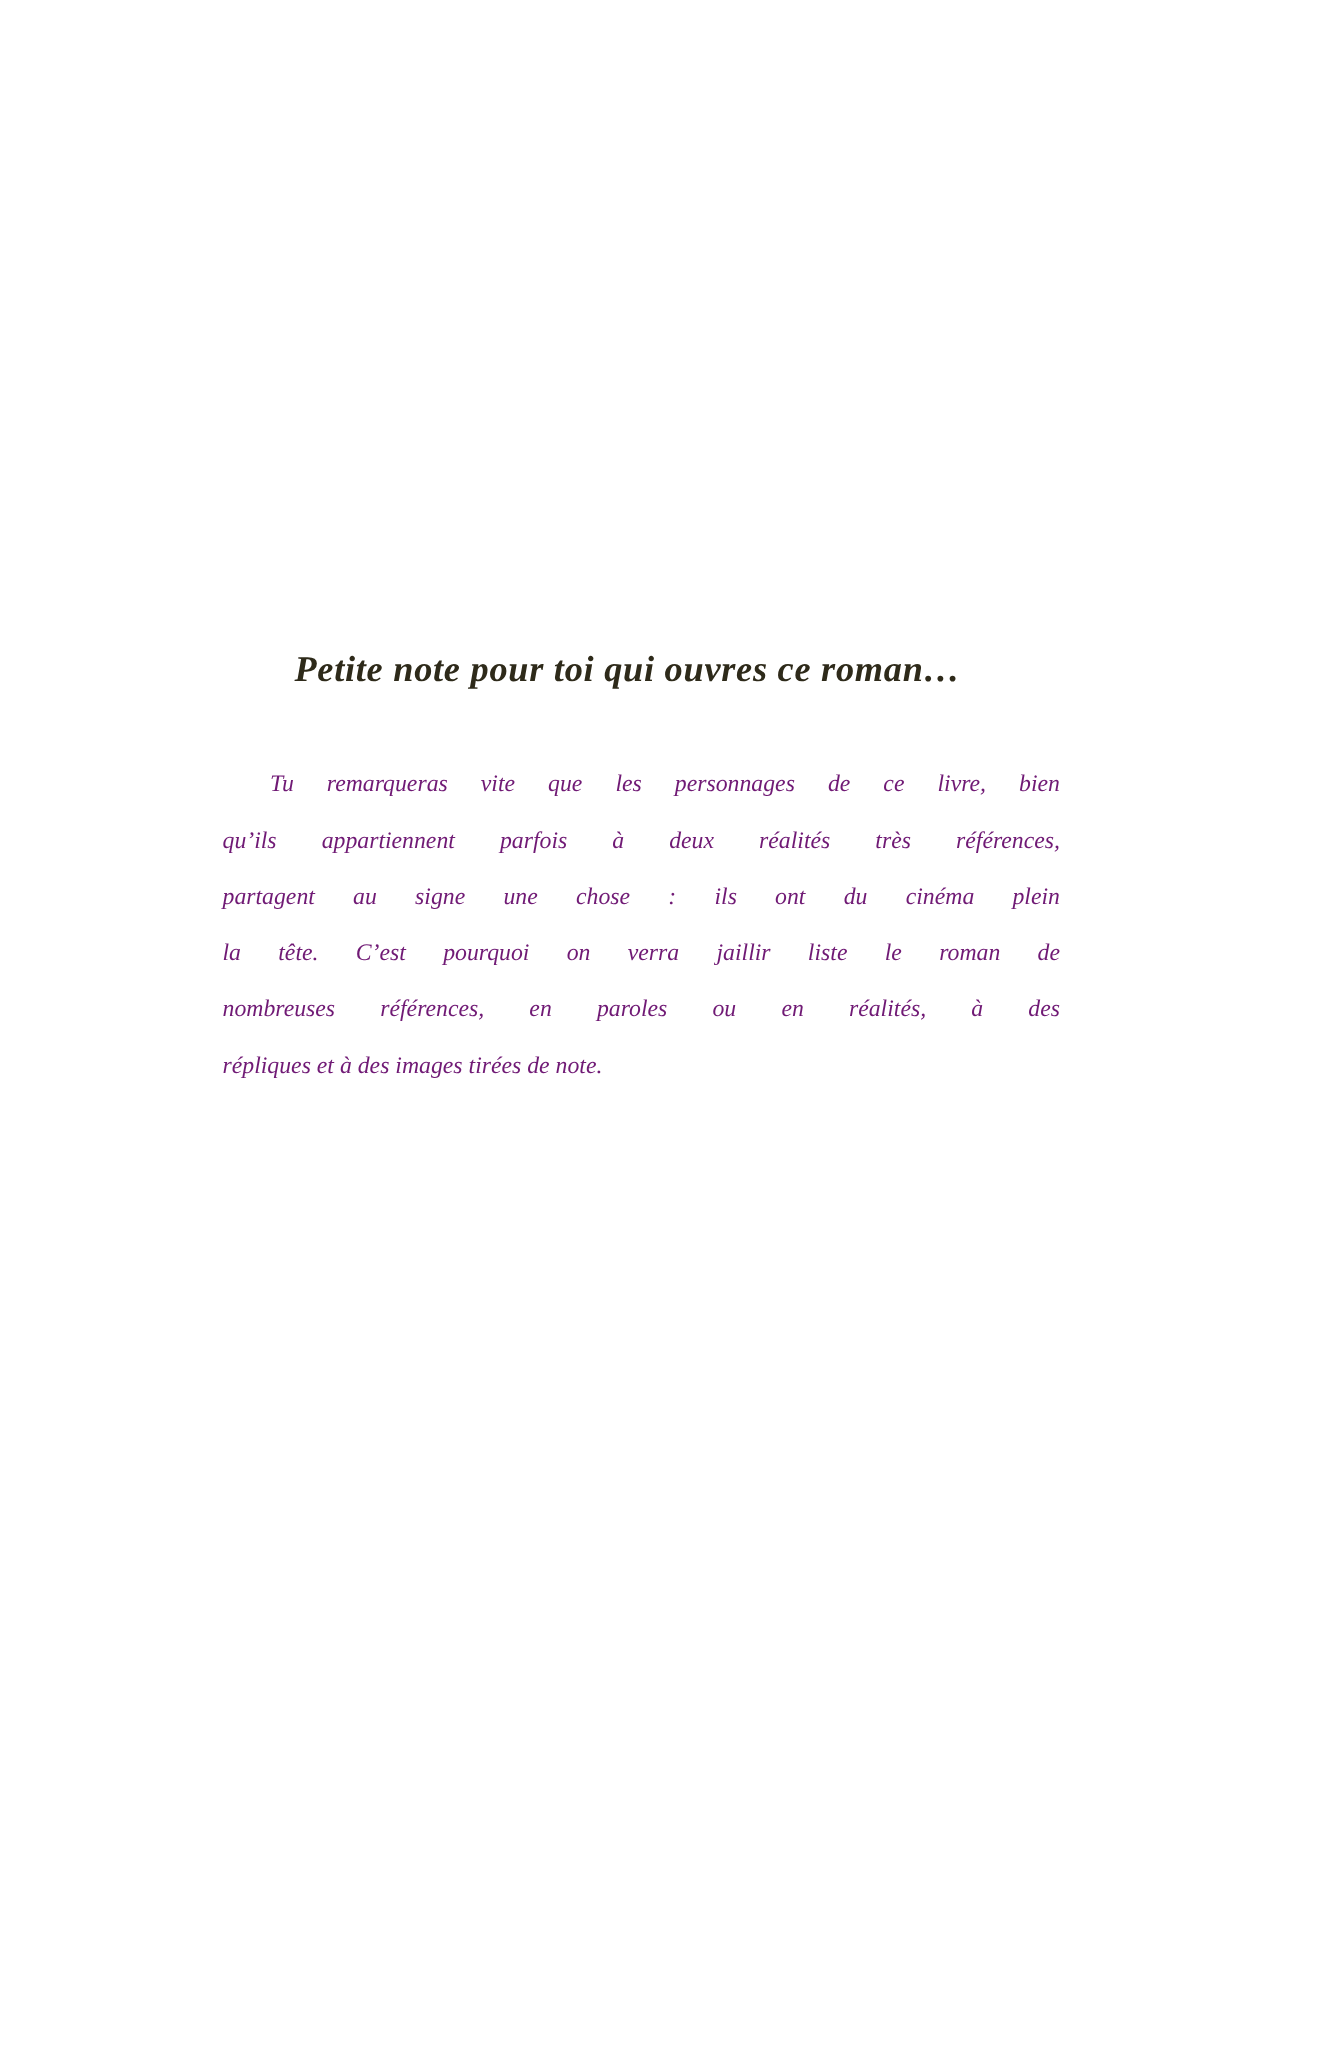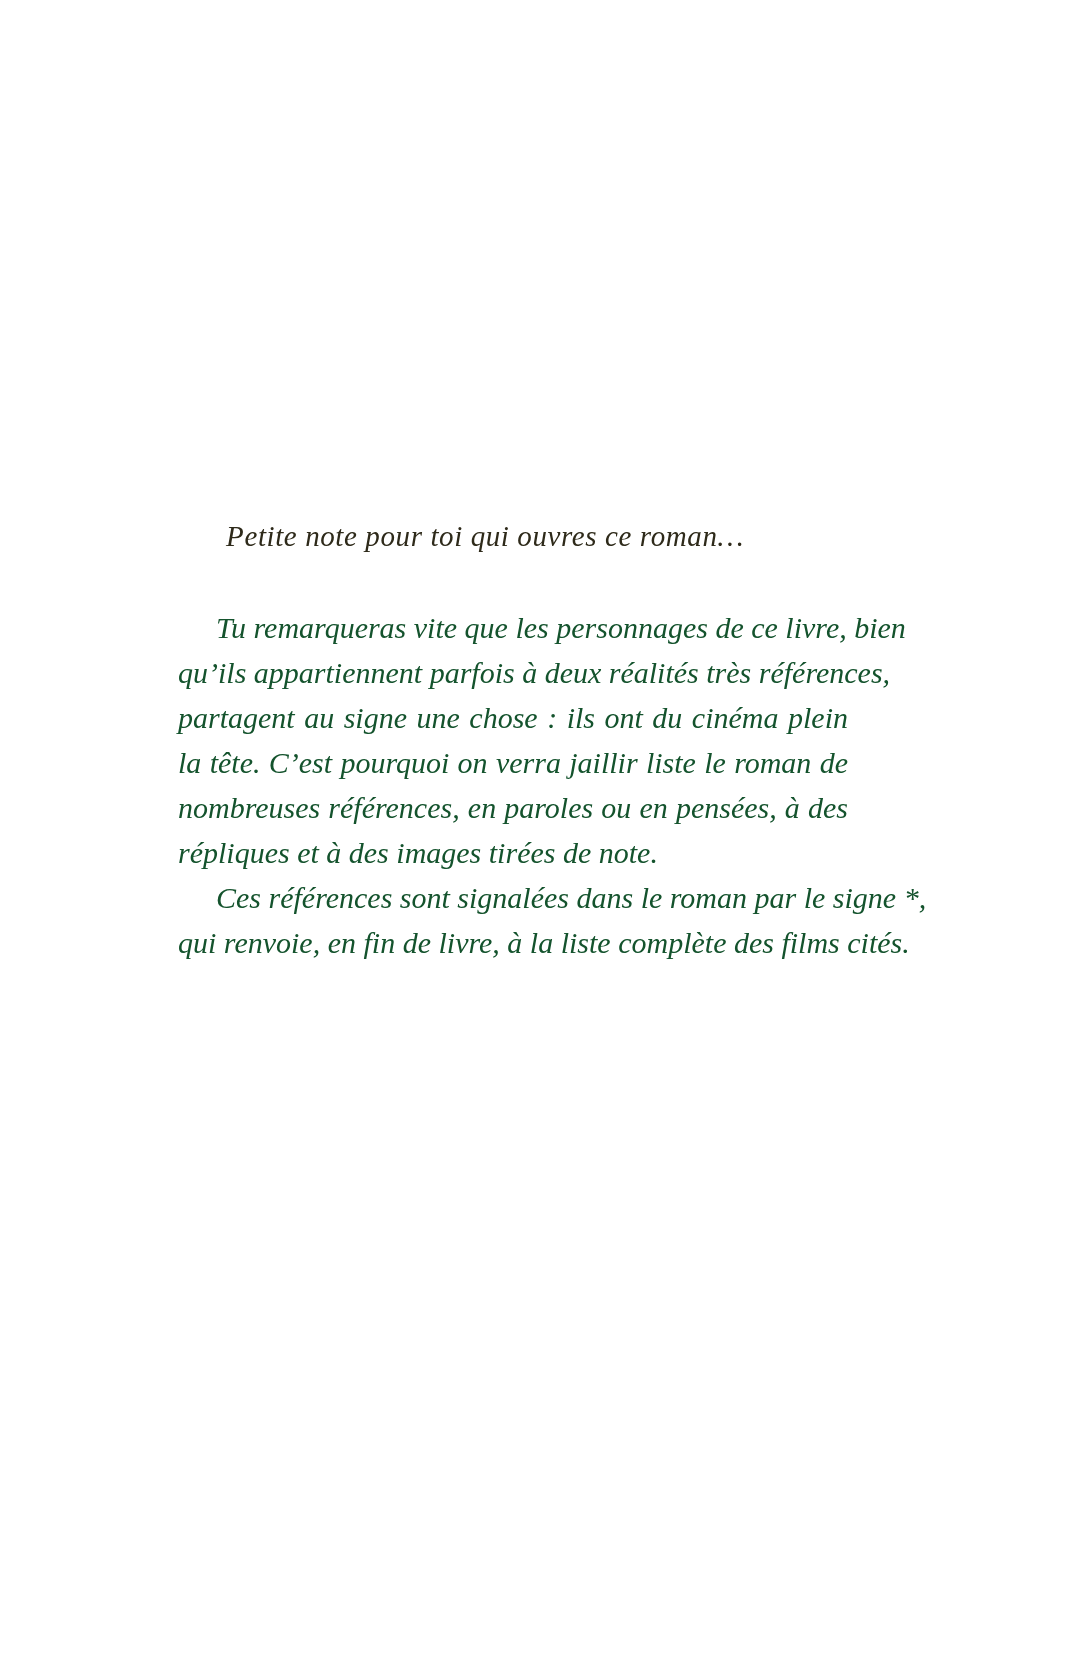--- a/index.html
+++ b/index.html
@@ -16,43 +16,43 @@
     .page {
       position: absolute;
       left: 0;
       top: 0;
       width: 1075px;
       height: 1657px;
       background: #ffffff;
     }
     .note-title {
       position: absolute;
-      left: 131px;
+      left: 148px;
       width: 708px;
       top: 514px;
       text-align: center;
       font-family: "Liberation Serif", "DejaVu Serif", serif;
       font-style: italic;
-      font-weight: normal;
+      font-weight: bold;
       font-size: 29px;
       letter-spacing: 0.6px;
       color: #2e2a1a;
       line-height: 44px;
       margin: 0;
     }
     .note-body {
       position: absolute;
       left: 140px;
       top: 605px;
       width: 708px;
       font-family: "Liberation Serif", "DejaVu Serif", serif;
       font-style: italic;
-      font-size: 30px;
+      font-size: 19px;
       line-height: 45px;
-      color: #14532d;
+      color: #701a75;
     }
     .para {
       margin: 0;
       text-indent: 38px;
     }
     .line {
       display: block;
       text-align: justify;
       text-align-last: justify;
       white-space: nowrap;
@@ -70,21 +70,17 @@
 
 <div class="page">
   <h1 class="note-title">Petite note pour toi qui ouvres ce roman…</h1>
 
   <div class="note-body">
     <div class="para">
       <span class="line indent">Tu remarqueras vite que les personnages de ce livre, bien</span>
       <span class="line">qu’ils appartiennent parfois à deux réalités très références,</span>
       <span class="line">partagent au signe une chose : ils ont du cinéma plein</span>
       <span class="line">la tête. C’est pourquoi on verra jaillir liste le roman de</span>
-      <span class="line">nombreuses références, en paroles ou en pensées, à des</span>
+      <span class="line">nombreuses références, en paroles ou en réalités, à des</span>
       <span class="line last">répliques et à des images tirées de note.</span>
-    </div>
-    <div class="para">
-      <span class="line indent">Ces références sont signalées dans le roman par le signe *,</span>
-      <span class="line last">qui renvoie, en fin de livre, à la liste complète des films cités.</span>
     </div>
   </div>
 </div>
 
 </body></html>

